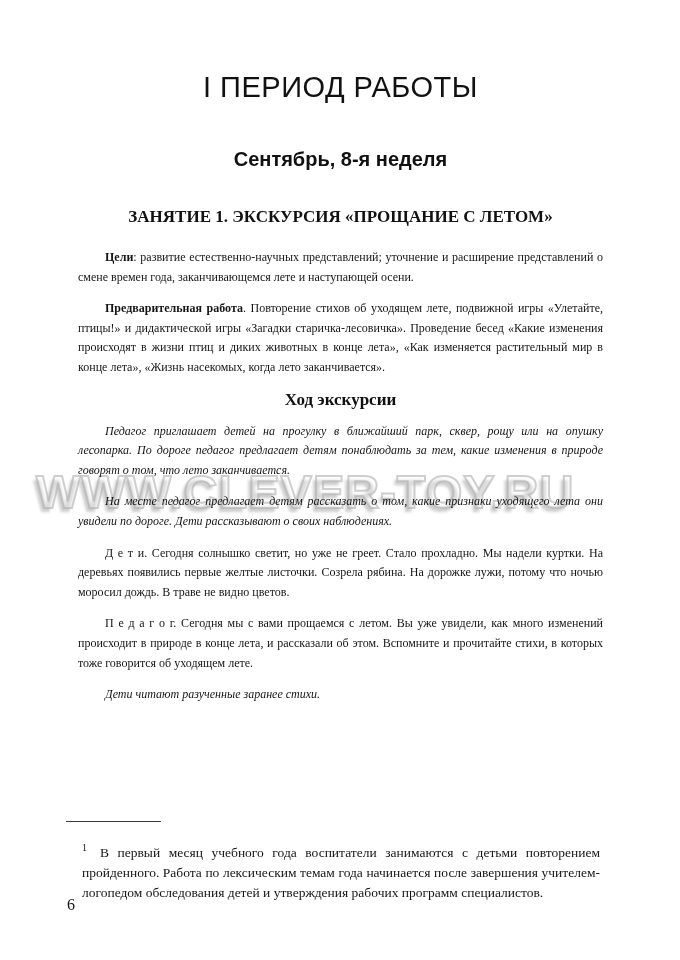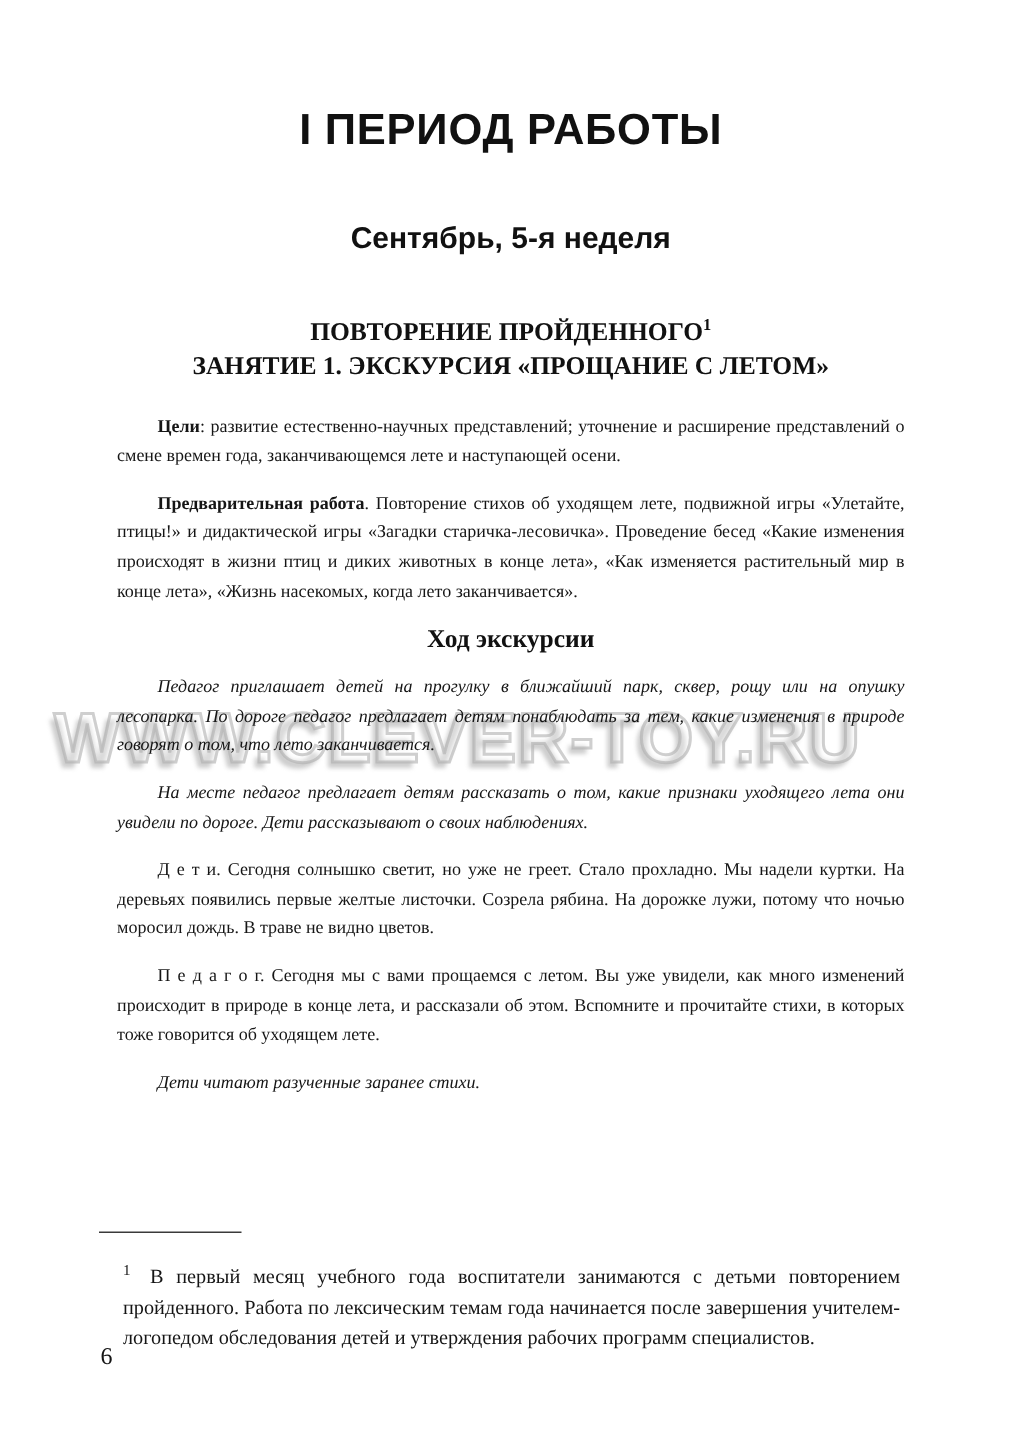--- a/index.html
+++ b/index.html
@@ -30,21 +30,21 @@
   .content {
     position: relative;
     z-index: 2;
     padding: 0 65px 0 66px;
   }
   .part-title {
     margin: 0;
     padding-top: 71px;
     text-align: center;
     font-family: "Liberation Sans", sans-serif;
-    font-weight: bold;
+    font-weight: normal;
     font-size: 29px;
     letter-spacing: 0.5px;
     color: #111;
   }
   .week-title {
     margin: 44px 0 0 0;
     text-align: center;
     font-family: "Liberation Sans", sans-serif;
     font-weight: bold;
     font-size: 20px;
@@ -120,24 +120,23 @@
 <body>
 
 <div class="page">
 
   <div class="watermark">WWW.CLEVER-TOY.RU</div>
 
   <div class="content">
 
     <h1 class="part-title">I ПЕРИОД РАБОТЫ</h1>
 
-    <h2 class="week-title">Сентябрь, 5-я неделя</h2>
+    <h2 class="week-title">Сентябрь, 8-я неделя</h2>
 
     <h3 class="lesson-title">
-      <span class="lt-line"><span>ПОВТОРЕНИЕ ПРОЙДЕННОГО</span><sup>1</sup></span>
       <span class="lt-line">ЗАНЯТИЕ 1. ЭКСКУРСИЯ «ПРОЩАНИЕ С ЛЕТОМ»</span>
     </h3>
 
     <p class="para first"><b>Цели</b><span>: развитие естественно-научных представлений; уточнение и расширение представлений о смене времен года, заканчивающемся лете и наступающей осени.</span></p>
 
     <p class="para"><b>Предварительная работа</b><span>. Повторение стихов об уходящем лете, подвижной игры «Улетайте, птицы!» и дидактической игры «Загадки старичка-лесовичка». Проведение бесед «Какие изменения происходят в жизни птиц и диких животных в конце лета», «Как изменяется растительный мир в конце лета», «Жизнь насекомых, когда лето заканчивается».</span></p>
 
     <h4 class="section-heading">Ход экскурсии</h4>
 
     <p class="para italic">Педагог приглашает детей на прогулку в ближайший парк, сквер, рощу или на опушку лесопарка. По дороге педагог предлагает детям понаблюдать за тем, какие изменения в природе говорят о том, что лето заканчивается.</p>

